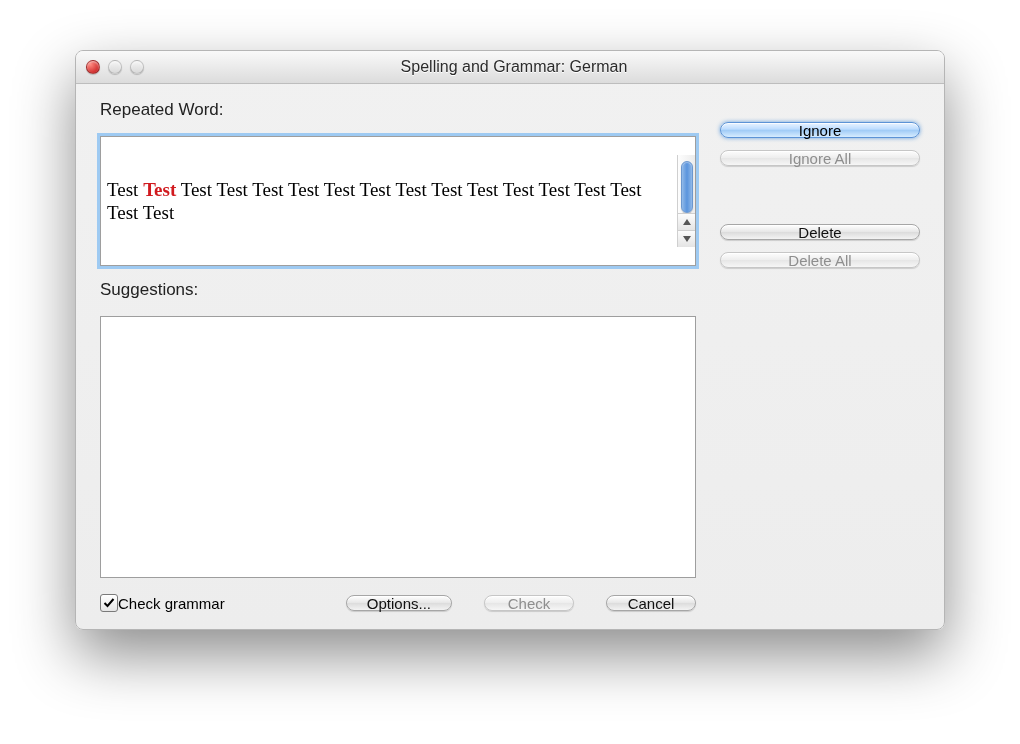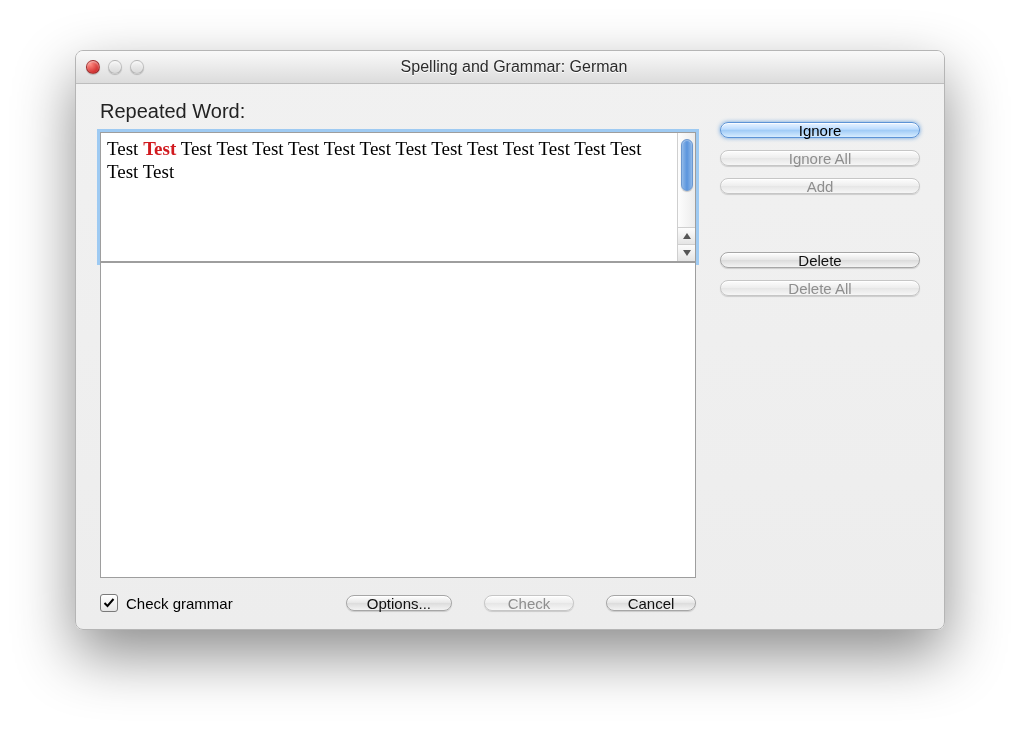--- a/index.html
+++ b/index.html
@@ -76,23 +76,23 @@
     display: flex;
     flex-direction: column;
   }
   .right-col {
     width: 200px;
     margin-left: 24px;
     display: flex;
     flex-direction: column;
   }
   .label {
-    font-size: 20px;
+    font-size: 17px;
     color: #222;
-    margin-bottom: 9px;
+    margin-bottom: 16px;
   }
 
   .textpane-wrap {
     display: flex;
     border: 1px solid #9e9e9e;
     background: #fff;
     box-sizing: border-box;
   }
   .textpane-wrap.focus {
     outline: 3px solid #9ecaf2;
@@ -157,21 +157,20 @@
 
   .footer {
     display: flex;
     align-items: center;
     margin-top: 16px;
     gap: 18px;
   }
   .chk {
     display: flex;
     align-items: center;
-    gap: 8px;
   }
   .chkbox {
     width: 16px; height: 16px;
     border: 1px solid #7a7a7a;
     border-radius: 3px;
     background: linear-gradient(#fff,#e6e6e6);
     box-shadow: inset 0 1px 0 #fff;
     display: flex;
     align-items: center;
     justify-content: center;
@@ -224,35 +223,36 @@
         <div class="tlight inactive"></div>
         <div class="tlight inactive"></div>
       </div>
       <div class="title-text">Spelling and Grammar: German</div>
     </div>
 
     <div class="content">
       <div class="left-col">
         <div class="label">Repeated Word:</div>
 
-        <div class="textpane-wrap focus" style="height:130px;">
+        <div class="textpane-wrap focus" style="height:130px;align-items:center;">
           <div class="textpane"><span>Test </span><span class="err">Test</span><span> Test Test Test Test Test Test Test Test Test Test Test Test Test Test Test</span></div>
           <div class="vscroll">
             <div class="thumb"></div>
             <div class="step-arrows">
               <div class="step">
                   <div class="tri up"></div>
                 </div>
               <div class="step">
                   <div class="tri down"></div>
                 </div>
             </div>
           </div>
         </div>
 
+        <div class="label" style="margin-top:14px;">Suggestions:</div>
 
         <div class="sugg-pane"></div>
 
         <div class="footer">
           <div class="chk">
             <div class="chkbox">
               <svg viewBox="0 0 12 12">
                   <polyline points="1.5,6 4.5,9 10.5,2" fill="none" stroke="#000" stroke-width="2"></polyline>
                 </svg>
             </div>
@@ -262,20 +262,19 @@
           <div class="btn">Options...</div>
           <div class="btn disabled">Check</div>
           <div class="btn">Cancel</div>
         </div>
       </div>
 
       <div class="right-col">
         <div style="height:22px;"></div>
         <div class="btn wide default">Ignore</div>
         <div class="btn wide disabled">Ignore All</div>
-        <div class="btn wide disabled">Add</div>
         <div class="group-gap"></div>
         <div class="btn wide">Delete</div>
         <div class="btn wide disabled">Delete All</div>
       </div>
     </div>
   </div>
 </div>
 
 </body></html>

